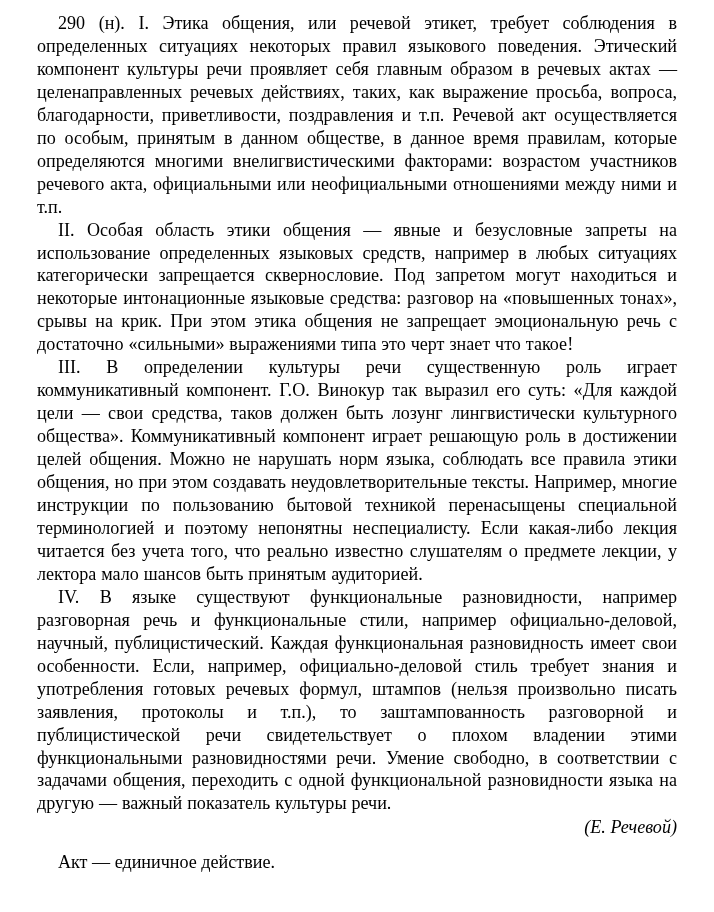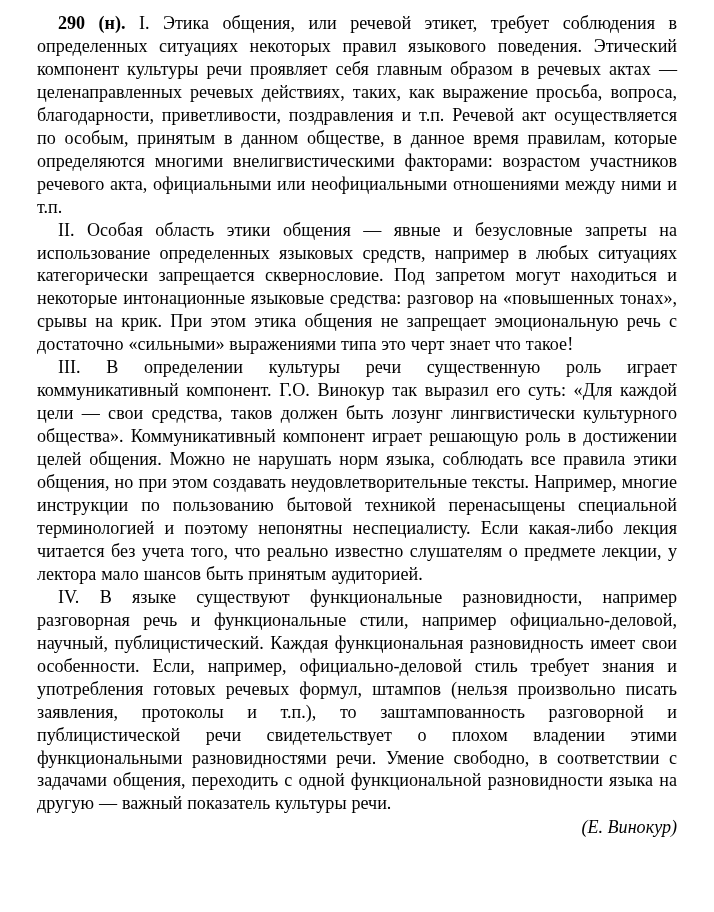--- a/index.html
+++ b/index.html
@@ -32,21 +32,21 @@
   }
   p.para {
     margin: 0;
     text-indent: 21px;
     text-align: justify;
   }
   p.para.first {
     text-indent: 21px;
   }
   .ex-number {
-    font-weight: bold;
+    font-weight: normal;
   }
   .roman {
     font-variant: normal;
   }
   .italic {
   }
   .attribution {
     margin: 0;
     margin-top: 1px;
     text-align: right;
@@ -75,16 +75,17 @@
     <p class="para first"><span class="ex-number">290 (н).</span><span>&nbsp;</span><span class="roman">I.</span><span>&nbsp;</span><span>Этика общения, или речевой этикет, требует соблюдения в определенных ситуациях некоторых правил языкового поведения. Этический компонент культуры речи проявляет себя главным образом в речевых актах — целенаправленных речевых действиях, таких, как выражение просьба, вопроса, благодарности, приветливости, поздравления и т.п. Речевой акт осуществляется по особым, принятым в данном обществе, в данное время правилам, которые определяются многими внелигвистическими факторами: возрастом участников речевого акта, официальными или неофициальными отношениями между ними и т.п.</span></p>
 
     <p class="para"><span class="roman">II.</span><span>&nbsp;</span><span>Особая область этики общения — явные и безусловные запреты на использование определенных языковых средств, например в любых ситуациях категорически запрещается сквернословие. Под запретом могут находиться и некоторые интонационные языковые средства: разговор на «повышенных тонах», срывы на крик. При этом этика общения не запрещает эмоциональную речь с достаточно «сильными» выражениями типа </span><span class="italic">это черт знает что такое</span><span>!</span></p>
 
     <p class="para"><span class="roman">III.</span><span>&nbsp;</span><span>В определении культуры речи существенную роль играет коммуникативный компонент. Г.О. Винокур так выразил его суть: «Для каждой цели — свои средства, таков должен быть лозунг лингвистически культурного общества». Коммуникативный компонент играет решающую роль в достижении целей общения. Можно не нарушать норм языка, соблюдать все правила этики общения, но при этом создавать неудовлетворительные тексты. Например, многие инструкции по пользованию бытовой техникой перенасыщены специальной терминологией и поэтому непонятны неспециалисту. Если какая-либо лекция читается без учета того, что реально известно слушателям о предмете лекции, у лектора мало шансов быть принятым аудиторией.</span></p>
 
     <p class="para"><span class="roman">IV.</span><span>&nbsp;</span><span>В языке существуют функциональные разновидности, например разговорная речь и функциональные стили, например официально-деловой, научный, публицистический. Каждая функциональная разновидность имеет свои особенности. Если, например, официально-деловой стиль требует знания и употребления готовых речевых формул, штампов (нельзя произвольно писать заявления, протоколы и т.п.), то заштампованность разговорной и публицистической речи свидетельствует о плохом владении этими функциональными разновидностями речи. Умение свободно, в соответствии с задачами общения, переходить с одной функциональной разновидности языка на другую — важный показатель культуры речи.</span></p>
 
   </div>
 
-  <p class="attribution">(Е. Винокур)</p>
+  <p class="attribution">(Е. Речевой)</p>
 
+  <p class="footnote">Акт — единичное действие.</p>
 
 </div>
 
 </body></html>

